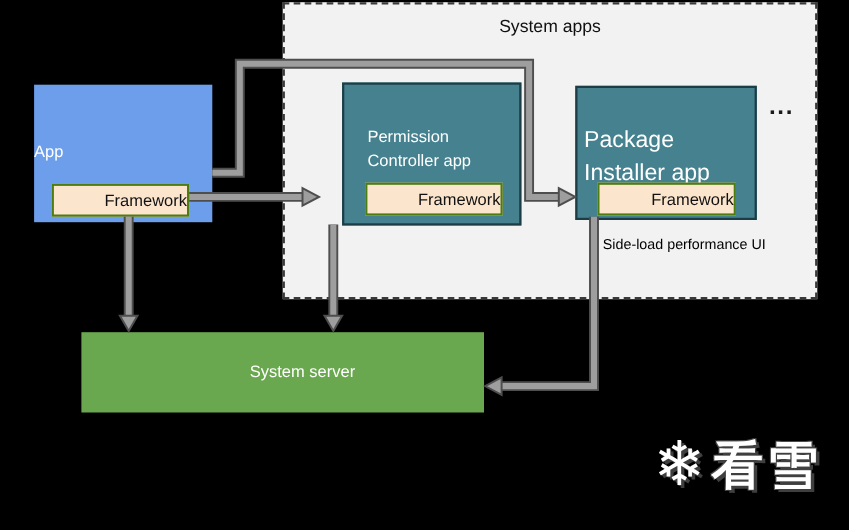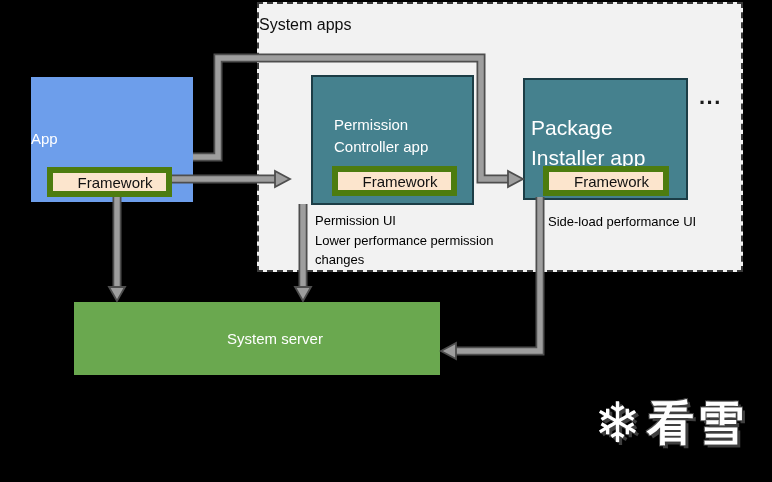--- a/index.html
+++ b/index.html
@@ -6,29 +6,29 @@
   .canvas {
     position:relative; width:772px; height:482px; background:var(--background,#000);
     font-family:"Liberation Sans", sans-serif; overflow:hidden;
   }
   
   .sysapps {
     position:absolute; left:257px; top:2px; width:486px; height:270px;
     background:var(--container-fill,#f2f2f2); border:2px dashed #3a3a3a; box-sizing:border-box;
   }
   .sysapps-label {
-    position:absolute; left:0; top:12px; width:100%; 
+    position:absolute; left:0; top:12px; width:100%; text-align:center;
     color:#0f0f0f; font-size:16px;
   }
   .node { position:absolute; box-sizing:border-box; }
   .app-node { left:31px; top:77px; width:162px; height:125px; background:var(--app-fill,#6d9eeb); }
   .app-label { position:absolute; left:0; top:53px; width:100%; text-align:left; color:#fff; font-size:15px; }
   .fw {
-    position:absolute; background:var(--framework-fill,#fce5cd); border:6px solid #4d7c0f;
-    box-sizing:border-box; display:flex; align-items:center; justify-content:center;
+    position:absolute; background:var(--framework-fill,#fce5cd); border:2px solid #4d7c0f;
+    box-sizing:border-box; display:flex; align-items:center; justify-content:flex-end;
     font-size:15px; color:#111;padding-left:11px;
   }
   .app-fw { left:16px; top:90px; width:125px; height:30px; }
   .teal { background:var(--system-app-fill,#45818e); border:2px solid #1c3d46; }
   .pc-node { left:290px; top:75px; width:163px; height:130px;margin-left:21px; }
   .pc-label { position:absolute; left:21px; top:37px; width:128px; color:#fff; font-size:15px; line-height:1.45; }
   .pc-fw { left:19px; top:89px; width:125px; height:30px; }
   .pi-node { left:523px; top:78px; width:165px; height:122px; }
   .pi-label { position:absolute; left:6px; top:33px; width:138px; color:#fff; font-size:21px; line-height:1.45; }
   .pi-fw { left:18px; top:86px; width:126px; height:30px; }
@@ -79,24 +79,20 @@
 
   <div class="node teal pi-node">
     <div class="pi-label">Package Installer app</div>
     <div class="fw pi-fw">
       <span>Framework</span>
     </div>
   </div>
 
   <div class="dots">...</div>
 
-  <div class="ann ann1">
-    <div>Permission UI</div>
-    <div>Lower performance permission changes</div>
-  </div>
   <div class="ann ann2">Side-load performance UI</div>
 
   <div class="node server-node">
     <span>System server</span>
   </div>
 
   <svg class="connectors" width="772" height="482" viewBox="0 0 772 482">
 
     <g>
       <polyline class="conn-outer" points="193,157 218,157 218,58 481,58 481,179 508,179"></polyline>

